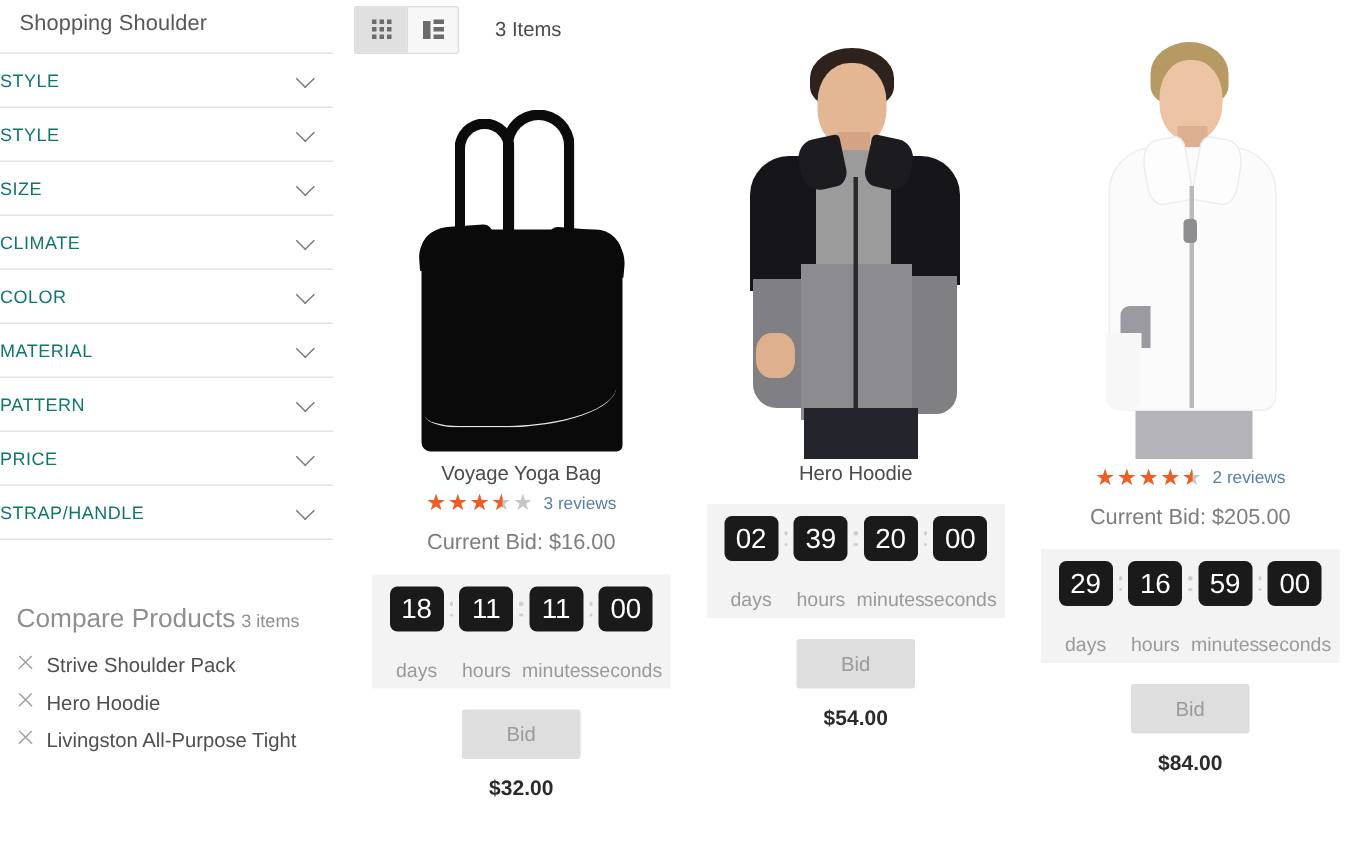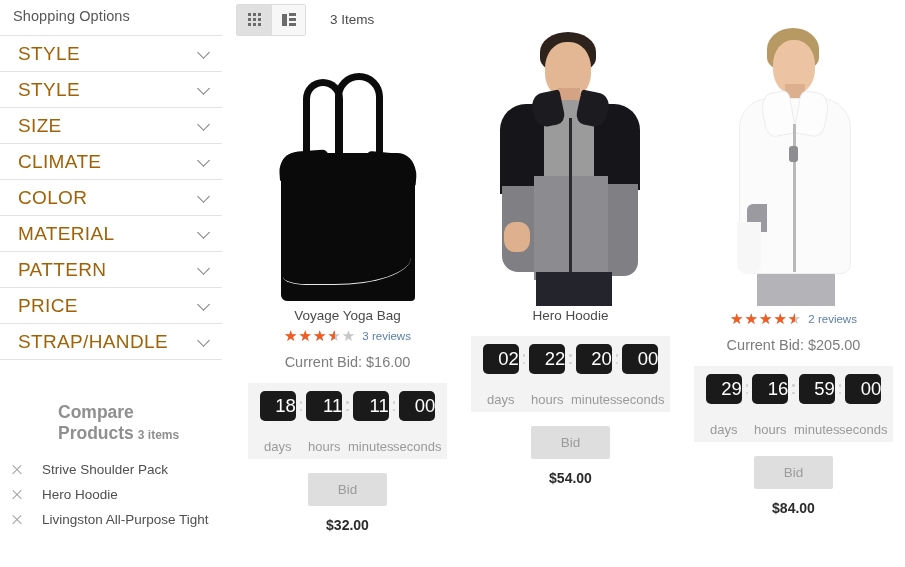--- a/index.html
+++ b/index.html
@@ -16,37 +16,37 @@
   
   .sidebar { position: absolute; left: 0; top: 0; width: 222px; height: 567px; }
   .sidebar-title {
     font-size: 14.5px; color: #575757; font-weight: 400;
     padding: 8px 0 11px 13px; letter-spacing: .1px;
   }
   .filter-list { border-top: 1px solid #e3e3e3; }
   .filter-item {
     position: relative; height: 36px; line-height: 36px;
     border-bottom: 1px solid #e3e3e3;
-    padding-left: 18px; padding-right: 30px;
-    font-size: 19px; color: #a16207; letter-spacing: .35px;
+    padding-left: 0; padding-right: 30px;
+    font-size: 12px; color: #0f766e; letter-spacing: .35px;
     cursor: pointer;
   }
   .chev {
     position: absolute; right: 14px; top: 50%;
     width: 9px; height: 9px; margin-top: -6px;
     border-right: 1.6px solid #7b7b7b;
     border-bottom: 1.6px solid #7b7b7b;
     transform: rotate(45deg);
   }
   .compare-block { margin-top: 42px; padding-left: 11px; }
-  .compare-head { font-size: 17.5px; color: #8f8f8f; font-weight: 700; margin-left: 47px; }
+  .compare-head { font-size: 17.5px; color: #8f8f8f; font-weight: 400; }
   .compare-head .cnt { font-size: 12px; color: #8f8f8f; margin-left: 4px; }
   .compare-list { margin-top: 13px; }
   .compare-row {
-    display: flex; align-items: center; gap: 20px;
+    display: flex; gap: 9px;
     height: 25px; font-size: 13.5px; color: #4f4f4f;
   }
   .x-icon {
     position: relative; width: 11px; height: 11px; flex: none;
   }
   .x-icon::before, .x-icon::after {
     content: ""; position: absolute; left: 0; top: 5px;
     width: 12px; height: 1.3px; background: #a0a0a0;
   }
   .x-icon::before { transform: rotate(45deg); }
@@ -80,21 +80,21 @@
   .stars .bg { color: #c7c7c7; }
   .stars .fg { position: absolute; left: 0; top: 0; overflow: hidden; white-space: nowrap; color: #f05c22; }
   .reviews { font-size: 11.5px; color: #5a7fa6; cursor: pointer; }
 
   .bid-line { font-size: 14.5px; color: #7d7d7d; margin-top: 11px; }
 
   .timer {
     background: #f3f3f3; margin: 13px auto 0;
     padding: 8px 9px 5px; display: inline-block;
   }
-  .tinner { display: flex; align-items: flex-start; text-align: right; }
+  .tinner { display: flex; align-items: flex-start; }
   .unit { display: flex; flex-direction: column; align-items: center; width: 42px; }
   .digits {
     background: #1a1a1a; color: #ffffff; border-radius: 5px;
     width: 36px; height: 30px; line-height: 30px;
     font-size: 18.5px; font-family: "Liberation Sans", sans-serif;
   }
   .ulabel { font-size: 13px; color: #9a9a9a; margin-top: 18px; }
   .colon { display: flex; flex-direction: column; justify-content: center; gap: 5px; height: 30px; padding: 0 1px; }
   .colon i { width: 2.5px; height: 2.5px; border-radius: 50%; background: #cfcfcf; display: block; }
 
@@ -158,21 +158,21 @@
   .w-pock  { left: 46px; top: 178px; width: 20px; height: 28px; background: #9a9aa0; border-radius: 6px 0 0 10px; }
   .w-legs  { left: 56px; top: 238px; width: 78px; height: 42px; background: #b3b3b8; border-radius: 8px 8px 0 0; }
   .w-arm   { left: 36px; top: 196px; width: 24px; height: 52px; background: #f7f7f7; border-radius: 0 0 10px 10px; }
 </style>
 </head>
 <body>
 
 <div class="page">
 
   <aside class="sidebar">
-    <div class="sidebar-title">Shopping Options</div>
+    <div class="sidebar-title">Shopping Shoulder</div>
     <div class="filter-list" id="filter-list">
         <div class="filter-item"><span>STYLE</span><span class="chev"></span></div>
         <div class="filter-item"><span>STYLE</span><span class="chev"></span></div>
         <div class="filter-item"><span>SIZE</span><span class="chev"></span></div>
         <div class="filter-item"><span>CLIMATE</span><span class="chev"></span></div>
         <div class="filter-item"><span>COLOR</span><span class="chev"></span></div>
         <div class="filter-item"><span>MATERIAL</span><span class="chev"></span></div>
         <div class="filter-item"><span>PATTERN</span><span class="chev"></span></div>
         <div class="filter-item"><span>PRICE</span><span class="chev"></span></div>
         <div class="filter-item"><span>STRAP/HANDLE</span><span class="chev"></span></div>
@@ -308,21 +308,21 @@
         <div class="timer"><div class="tinner" id="timer-1">
               <div class="unit">
                 <div class="digits">02</div>
                 <div class="ulabel">days</div>
               </div>
               <span class="colon">
                 <i></i>
                 <i></i>
               </span>
               <div class="unit">
-                <div class="digits">22</div>
+                <div class="digits">39</div>
                 <div class="ulabel">hours</div>
               </div>
               <span class="colon">
                 <i></i>
                 <i></i>
               </span>
               <div class="unit">
                 <div class="digits">20</div>
                 <div class="ulabel">minutes</div>
               </div>

